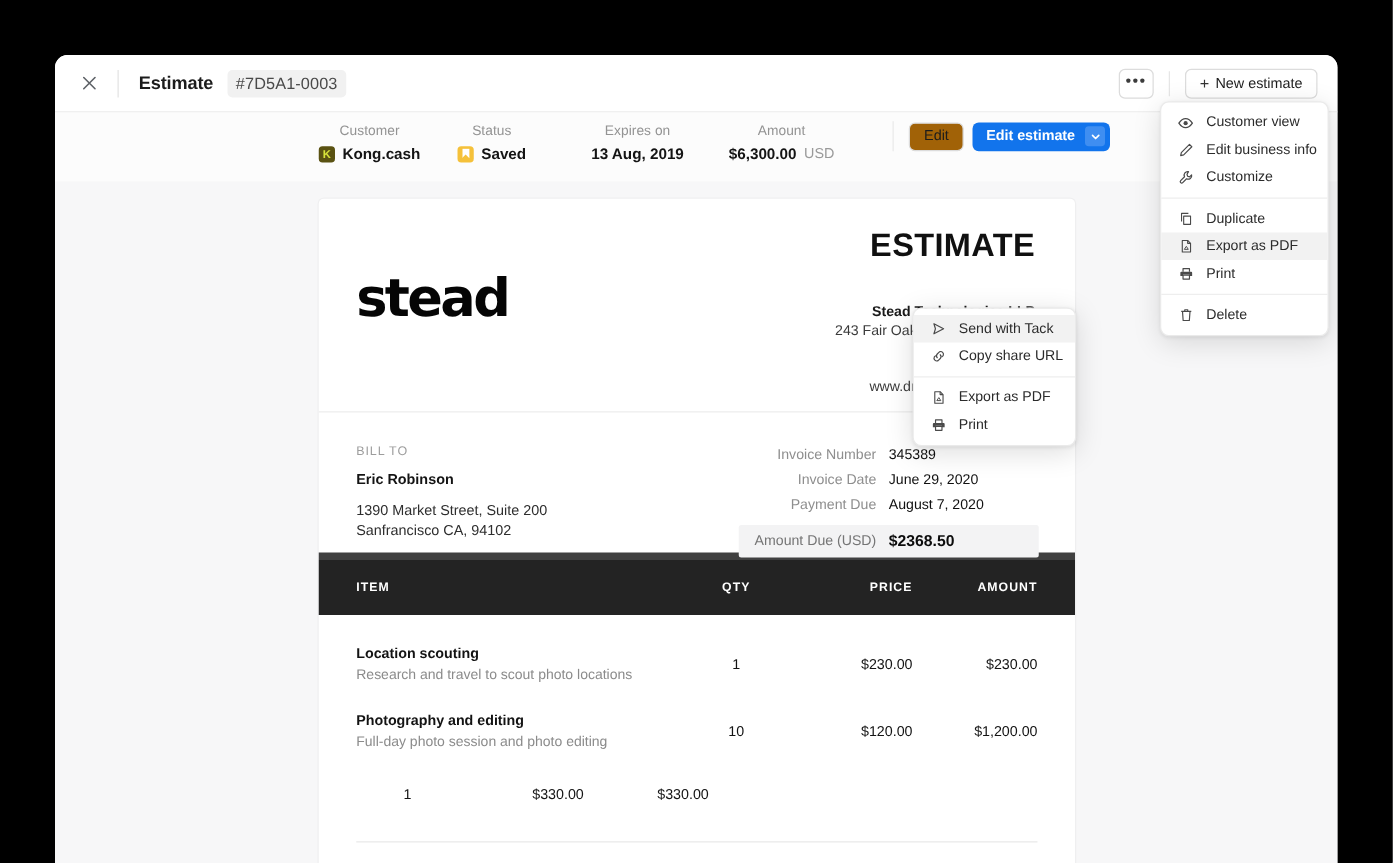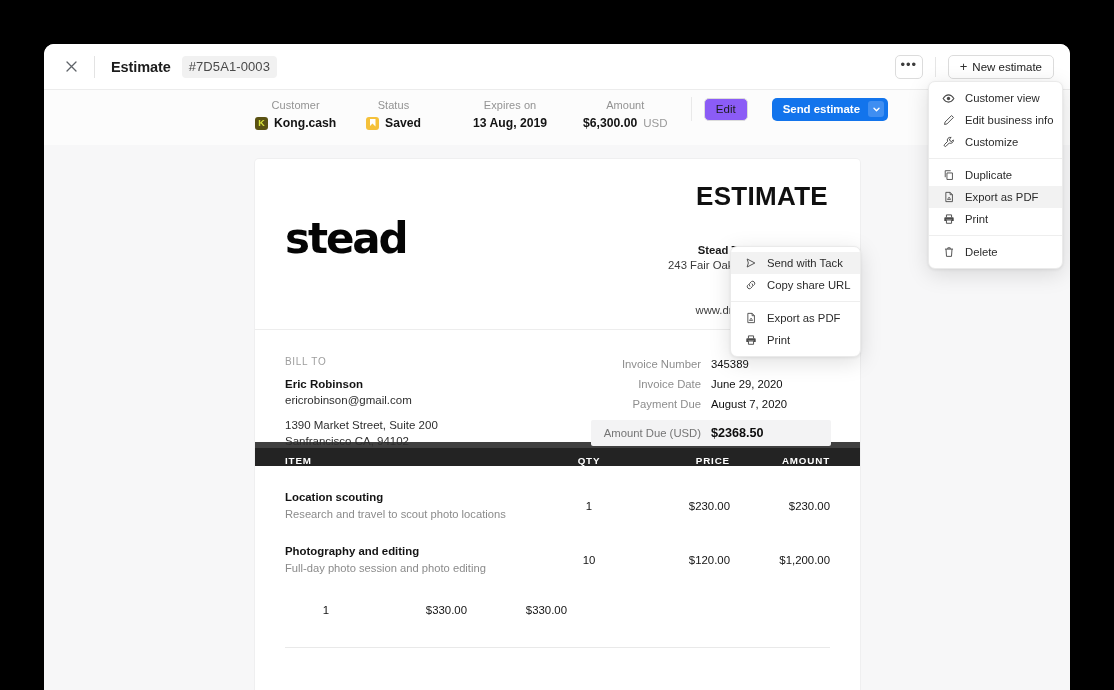--- a/index.html
+++ b/index.html
@@ -159,27 +159,27 @@
   }
   .sum-actions .vdiv3 {
     width: 1px; height: 24px;
     background: #e9e9e9;
     margin-right: 12px;
   }
   .edit-btn {
     height: 23px;
     border: 1px solid #dcdcdc;
     border-radius: 5px;
-    background: #8b5cf6;
+    background: #a16207;
     padding: 0 11px;
     font-size: 11.5px;
     color: #1c1c1c;
     display: flex; align-items: center;
     cursor: pointer;
-    margin-right: 24px;
+    margin-right: 7px;
   }
   .send-group {
     display: flex; align-items: center;
     background: #1274ec;
     border-radius: 5px;
     height: 23px;
     padding: 0 4px 0 11px;
     cursor: pointer;
   }
   .send-group .send-label {
@@ -331,22 +331,22 @@
     height: 26px;
     margin-top: 6px;
     border-radius: 2px;
   }
   .meta-row.due .meta-k { font-size: 11.3px; color: #757575; }
   .meta-row.due .meta-v { font-size: 12.6px; font-weight: bold; color: #0c0c0c; }
 
   
   .tbl-head {
     display: flex;
-    align-items: flex-end;
-    height: 18px;
+    align-items: center;
+    height: 44px;
     background: #232323;
     padding: 0 30px;
   }
   .th {
     font-size: 9.8px;
     font-weight: bold;
     color: #ffffff;
     letter-spacing: 0.85px;
   }
   .th-item { flex: 1; }
@@ -428,21 +428,21 @@
       <div class="sum-value">
         <span>$6,300.00</span>
         <span class="usd">USD</span>
       </div>
     </div>
 
     <div class="sum-actions" style="right:182px;">
       <div class="vdiv3"></div>
       <div class="edit-btn">Edit</div>
       <div class="send-group">
-        <span class="send-label">Send estimate</span>
+        <span class="send-label">Edit estimate</span>
         <span class="send-caret">
           <svg width="7" height="5" viewBox="0 0 7 5" fill="none" stroke="currentColor" stroke-width="1.4" stroke-linecap="round" stroke-linejoin="round">
             <path d="M1 1.3 L3.5 3.8 L6 1.3"></path>
           </svg>
         </span>
       </div>
     </div>
   </div>
 
   <div class="doc-area">
@@ -456,21 +456,20 @@
           <div class="biz-addr">243 Fair Oaks Avenue, Unit 301</div>
           <div class="gap"></div>
           <div class="biz-phone">514-423-8394</div>
           <div class="biz-web">www.dreamlightphoto.com</div>
         </div>
       </div>
 
       <div class="paper-bill">
         <div class="billto-label">BILL TO</div>
         <div class="bill-name">Eric Robinson</div>
-        <div class="bill-line">ericrobinson@gmail.com</div>
         <div class="bill-gap"></div>
         <div class="bill-line">1390 Market Street, Suite 200</div>
         <div class="bill-line">Sanfrancisco CA, 94102</div>
 
         <div class="meta">
           <div class="meta-row">
             <div class="meta-k">Invoice Number</div>
             <div class="meta-v">345389</div>
           </div>
           <div class="meta-row">

